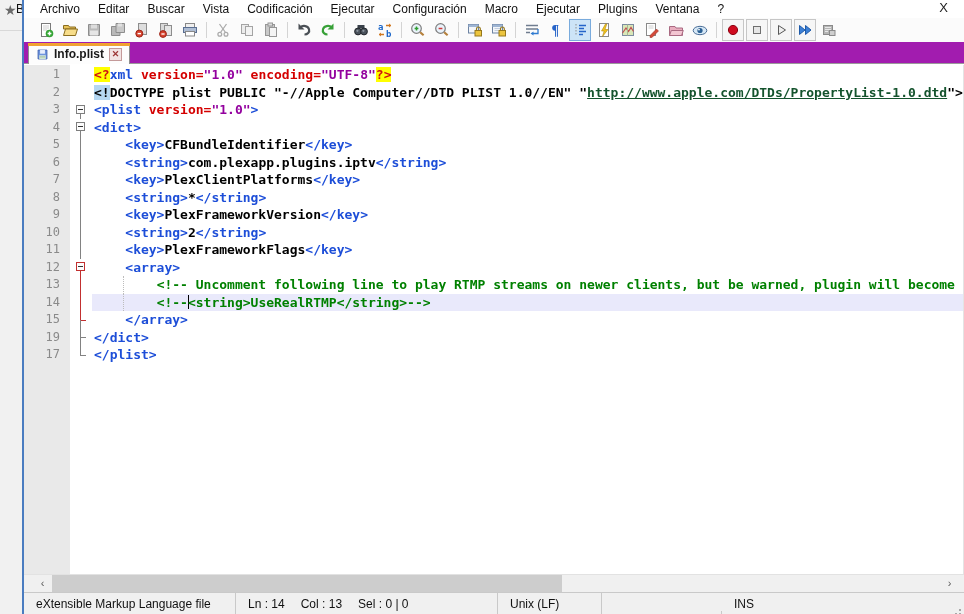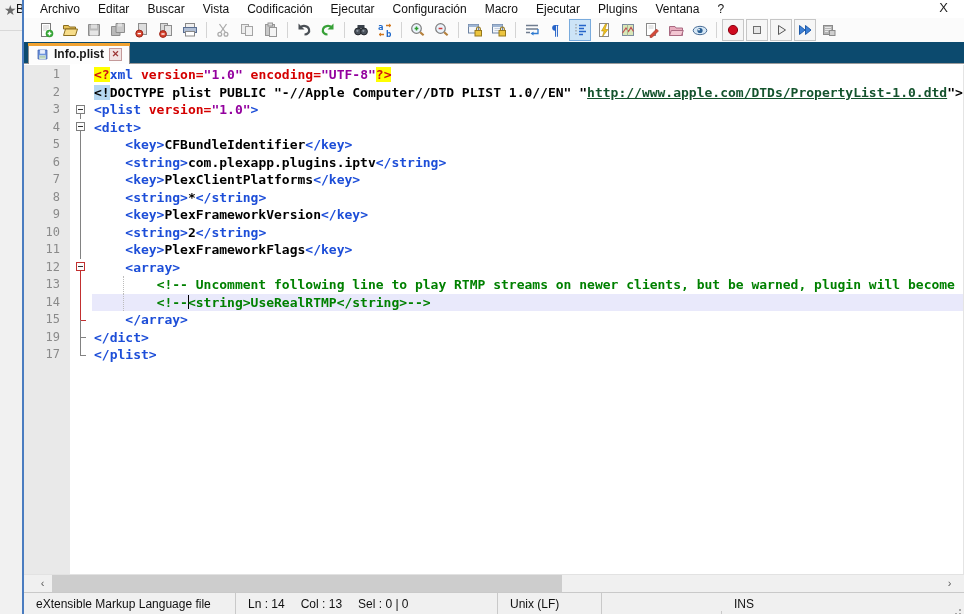--- a/index.html
+++ b/index.html
@@ -24,21 +24,21 @@
   
   .toolbar{height:24px;background:#fbfbfb;display:flex;align-items:center;padding-left:10px;}
   .tb-btn{width:22px;height:22px;border:1px solid transparent;background:transparent;padding:0;
     margin:0 1px;display:flex;align-items:center;justify-content:center;}
   .tb-btn svg{display:block;}
   .tb-btn.active{background:#cde4f7;border-color:#79abdd;}
   .tb-btn.framed{border-color:#c6c6c6;background:#f6f6f6;}
   .tb-sep{width:1px;height:16px;background:#d4d4d4;margin:0 4px;}
 
   
-  .tab-bar{position:relative;height:22px;background:#0c4a6e;border-bottom:1px solid #9a9a9a;}
+  .tab-bar{position:relative;height:22px;background:#a21caf;border-bottom:1px solid #9a9a9a;}
   .tab{position:absolute;left:4px;top:1px;height:21px;display:flex;align-items:center;gap:5px;
     padding:0 7px;background:#fdfdfd;border:1px solid #8f8f8f;border-bottom:none;}
   .tab::before{content:"";position:absolute;left:-1px;right:-1px;top:-1px;height:3px;background:#f0a232;}
   .tab-label{font-size:12px;font-weight:600;color:#1a1a1a;}
   .tab-close{width:13px;height:13px;border:1px solid #c49a9a;background:#f2e3e3;color:#9c3535;
     font-size:9px;line-height:11px;text-align:center;font-weight:bold;}
 
   
   .editor{position:absolute;left:0;top:65px;right:0;bottom:40px;background:#fff;overflow:hidden;
     border-right:1px solid #e4e4e4;}

